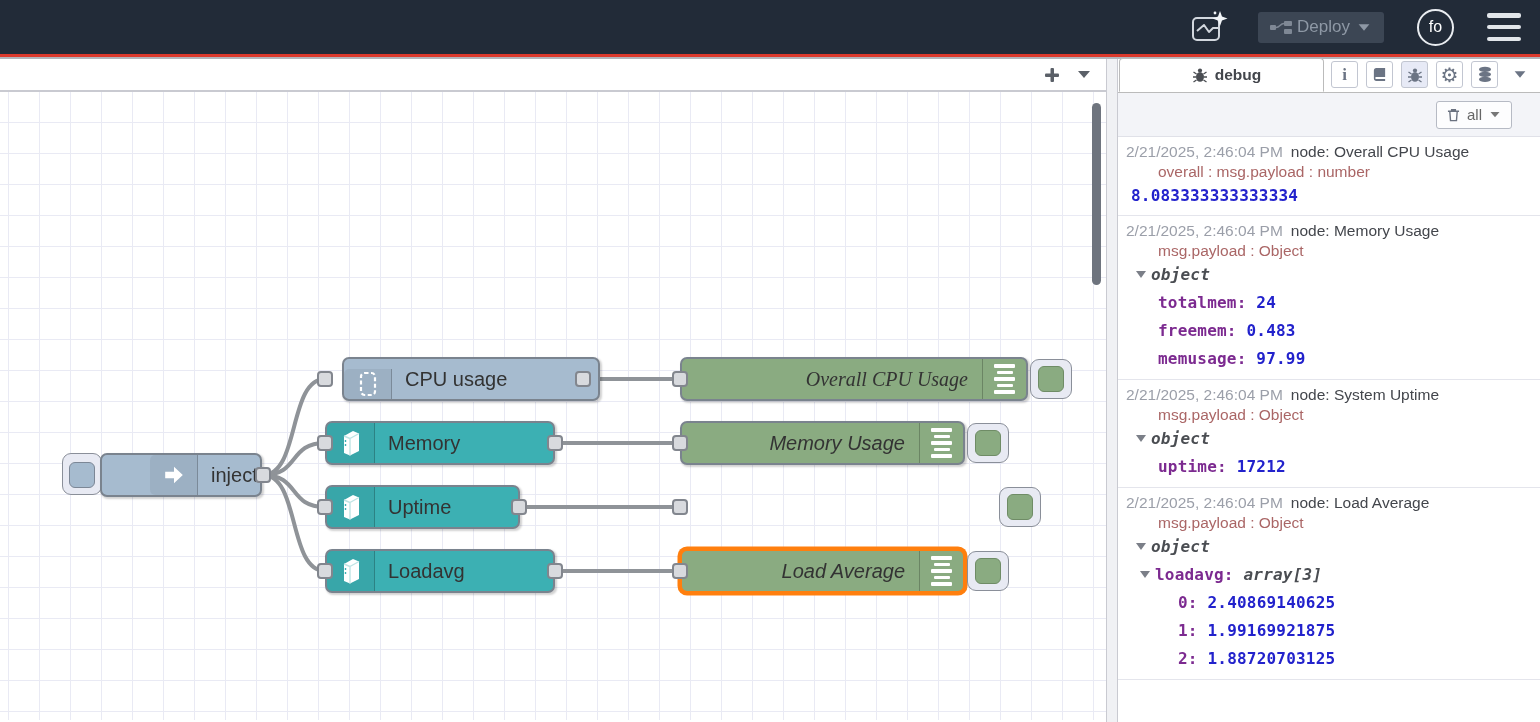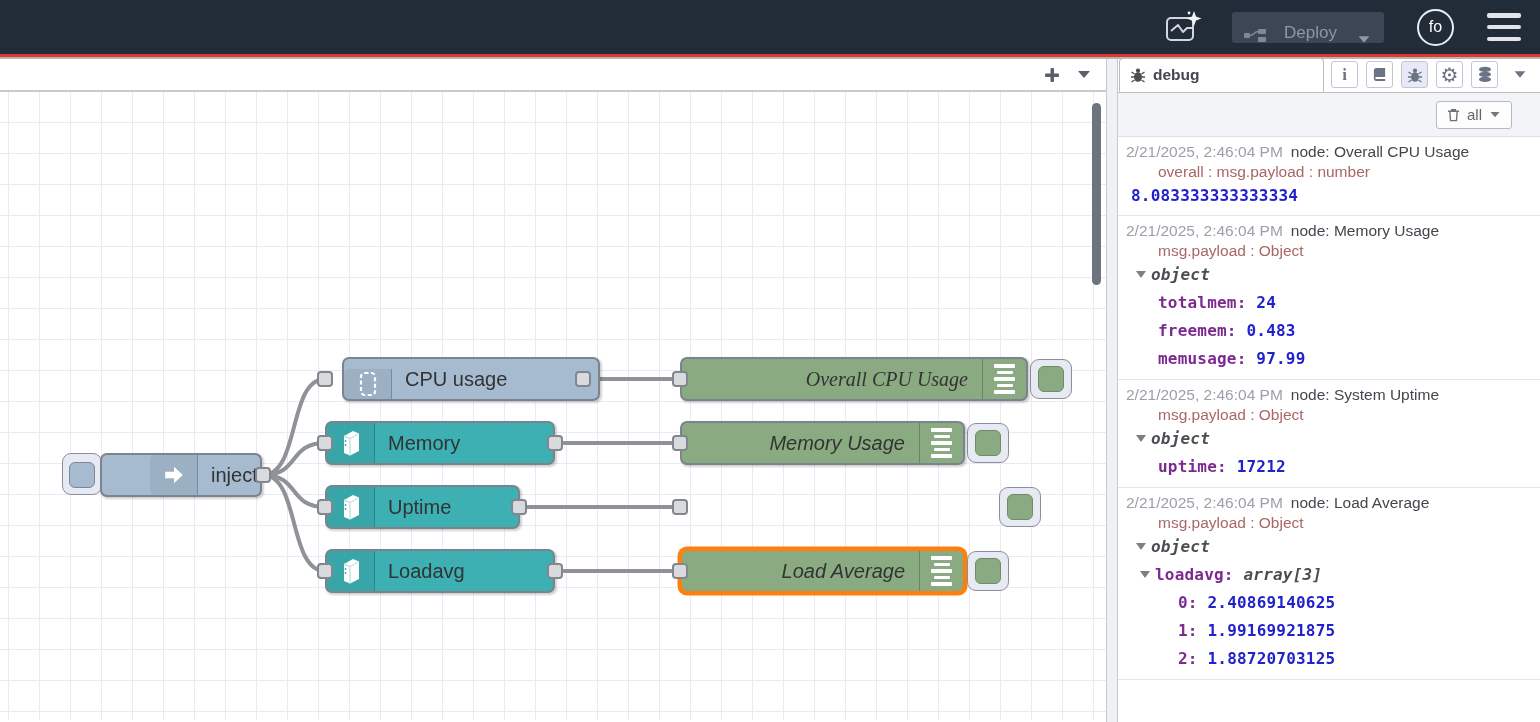--- a/index.html
+++ b/index.html
@@ -6,22 +6,22 @@
   html,body { width:1540px; height:722px; overflow:hidden; background:#fff;
     font-family:"Liberation Sans", sans-serif; }
   #app { position:relative; width:1540px; height:722px; }
 
   
   .header { position:absolute; left:0; top:0; width:1540px; height:54px;
     background:#222b38; display:flex; align-items:center; justify-content:flex-end; }
   .red-line { position:absolute; left:0; top:54px; width:1540px; height:3px; background:#dc392c; }
   .gray-line { position:absolute; left:0; top:57px; width:1540px; height:2px; background:#b2b4ba; }
   .hdr-ai { margin-right:28px; width:40px; height:36px; display:flex; align-items:center; justify-content:center; cursor:pointer; }
-  .deploy-btn { height:31px; background:#3c4654; border-radius:3px; display:flex; align-items:flex-end;
-    gap:17px; padding:0 14px 0 12px; margin-right:33px; cursor:default; }
+  .deploy-btn { height:31px; background:#3c4654; border-radius:3px; display:flex; align-items:center;
+    gap:4px; padding:0 14px 0 12px; margin-right:33px; cursor:default; }
   .deploy-btn span { color:#8e98a5; font-size:17px; }
   .caret { width:0; height:0; border-left:6px solid transparent; border-right:6px solid transparent;
     border-top:7px solid currentColor; display:inline-block; }
   .deploy-caret { color:#8e98a5; margin-left:4px; transform:scale(.9); }
   .avatar { width:37px; height:37px; border-radius:50%; border:2.5px solid #e9ecf0; color:#fff;
     display:flex; align-items:center; justify-content:center; font-size:16px; margin-right:33px; cursor:pointer; }
   .hamburger { width:34px; height:28px; display:flex; flex-direction:column; justify-content:space-between; margin-right:19px; cursor:pointer; }
   .hamburger div { height:4.5px; background:#e2e6ea; border-radius:2px; }
 
   
@@ -67,21 +67,21 @@
   .side-btn .inner { position:absolute; border-radius:6px; }
   .inject-btn { left:62px; top:361px; width:40px; height:42px; }
   .inject-btn .inner { left:6px; top:8px; width:26px; height:26px; background:#a6bbcf; border:1.5px solid #7c8796; }
   .toggle-btn { width:42px; height:40px; }
   .toggle-btn .inner { left:7px; top:6px; width:26px; height:26px; background:#8aab81; border:1.5px solid #6f8c66; }
 
   
   .sb-tabbar { position:relative; height:34px; border-bottom:1px solid #bbb; display:flex; align-items:flex-end; background:#fff; }
   .sb-tab { position:relative; z-index:2; margin-left:1px; width:205px; height:34px; background:#fff;
     border:1px solid #bbb; border-bottom:1px solid #fff; border-radius:4px 4px 0 0;
-    display:flex; align-items:center; gap:7px; padding-left:10px; font-weight:bold; font-size:15.5px; color:#43464c; cursor:pointer; }
+    display:flex; align-items:center; gap:7px; padding-left:10px; font-weight:bold; font-size:15.5px; color:#43464c; cursor:pointer;justify-content:center; }
   .sb-icons { margin-left:auto; display:flex; align-items:center; gap:8px; margin-right:14px; padding-bottom:4px; }
   .tbtn { width:27px; height:27px; border:1px solid #c2c6d1; border-radius:3px; background:#fff;
     display:flex; align-items:center; justify-content:center; color:#6b7484; cursor:pointer; font-size:15px; }
   .tbtn.active { background:#e7eaf6; }
   .tbtn .info-glyph { font-family:"Liberation Serif", serif; font-weight:bold; font-size:17px; }
   .gear-glyph { font-size:20px; line-height:1; }
   .sb-tab-caret { color:#6b7484; margin-left:8px; transform:scale(.9); }
 
   .sb-toolbar { height:44px; background:#f3f4f8; border-bottom:1px solid #e0e1e8;
     display:flex; align-items:center; justify-content:flex-end; gap:14px; padding-right:28px; }

